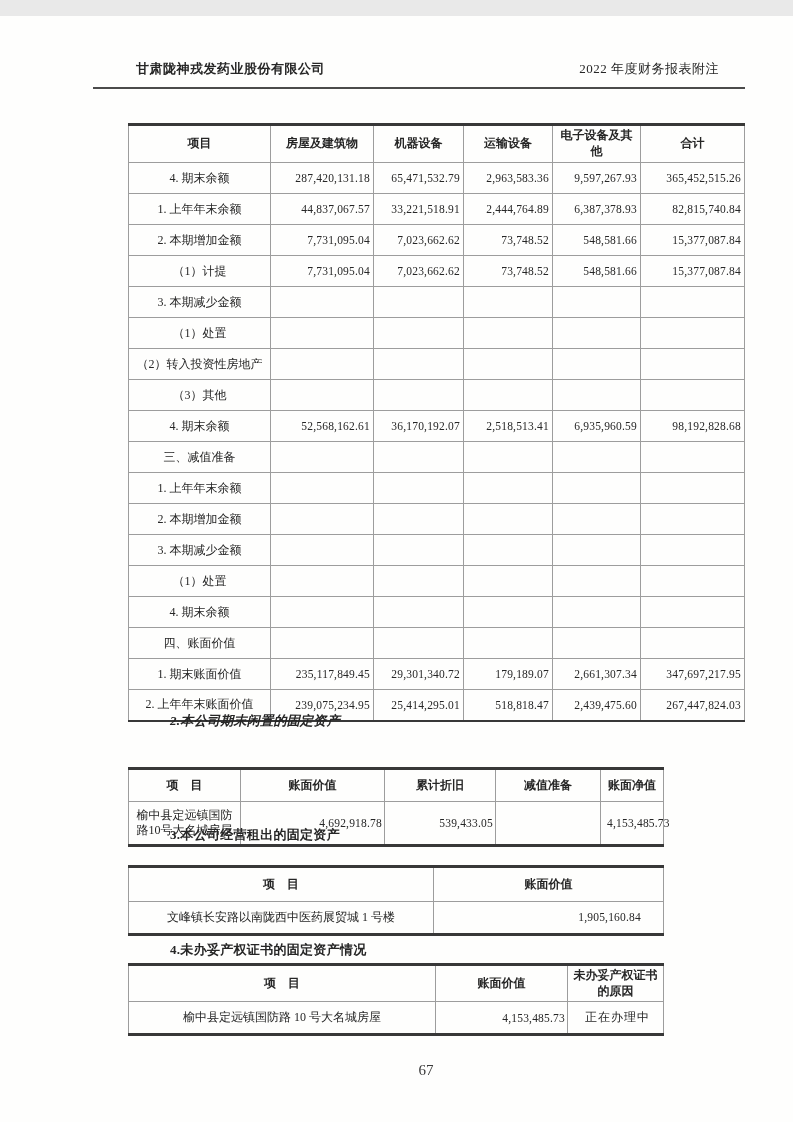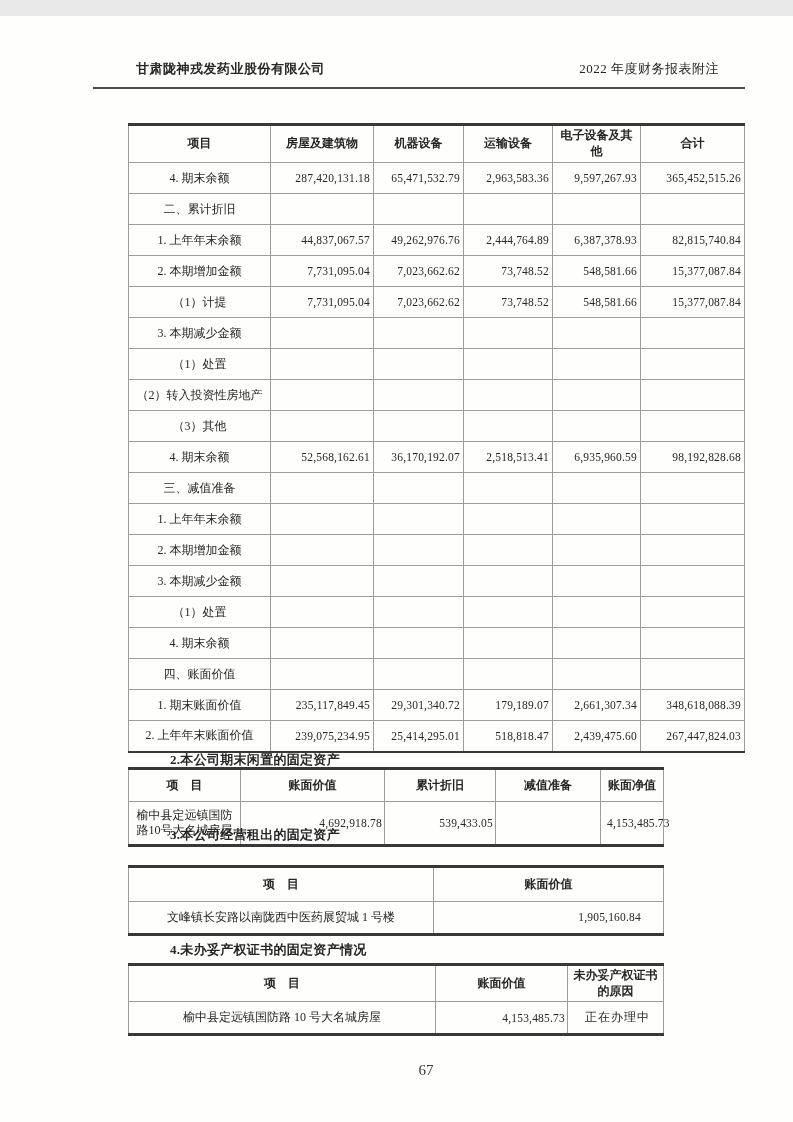--- a/index.html
+++ b/index.html
@@ -32,21 +32,21 @@
   .t1 { position: absolute; left: 128px; top: 107px; width: 617px;
         border: 1px solid #8f8f8f; border-top: 3px solid #383838; border-bottom: 2px solid #383838; }
   .t1 th, .t1 td { border: 1px solid #9d9d9d; }
   .t1 thead tr { height: 38px; }
   .t1 tbody tr { height: 31px; }
   .t1 th:nth-child(1){width:142px} .t1 th:nth-child(2){width:103px}
   .t1 th:nth-child(3){width:90px}  .t1 th:nth-child(4){width:89px}
   .t1 th:nth-child(5){width:88px}
   
   .sec { position: absolute; left: 170px; font-size: 13px; font-weight: bold; letter-spacing: .3px; }
-  .sec2 { top: 735px; } .sec3 { top: 810px; } .sec4 { top: 925px; }
+  .sec2 { top: 696px; font-style: italic; } .sec3 { top: 810px; } .sec4 { top: 925px; }
   
   .t2, .t3, .t4 {
     position: absolute; left: 128px; width: 536px;
     border: 1px solid #8f8f8f; border-top: 3px solid #383838; border-bottom: 3px solid #383838;
   }
   .t2 th, .t2 td, .t3 th, .t3 td, .t4 th, .t4 td { border: 1px solid #9d9d9d; }
   .t2 { top: 751px; } .t2 thead tr { height: 33px; } .t2 tbody tr { height: 44px; }
   .t2 th:nth-child(1){width:112px} .t2 th:nth-child(2){width:144px}
   .t2 th:nth-child(3){width:111px} .t2 th:nth-child(4){width:105px}
   .t2 td.lbl { padding: 2px 5px; font-size: 12px; }
@@ -86,31 +86,23 @@
       <tbody>
         <tr>
           <td class="lbl">4. 期末余额</td>
           <td class="val">287,420,131.18</td>
           <td class="val">65,471,532.79</td>
           <td class="val">2,963,583.36</td>
           <td class="val">9,597,267.93</td>
           <td class="val">365,452,515.26</td>
         </tr>
         <tr>
-          <td class="lbl">二、累计折旧</td>
-          <td class="val"></td>
-          <td class="val"></td>
-          <td class="val"></td>
-          <td class="val"></td>
-          <td class="val"></td>
-        </tr>
-        <tr>
           <td class="lbl">1. 上年年末余额</td>
           <td class="val">44,837,067.57</td>
-          <td class="val">49,262,976.76</td>
+          <td class="val">33,221,518.91</td>
           <td class="val">2,444,764.89</td>
           <td class="val">6,387,378.93</td>
           <td class="val">82,815,740.84</td>
         </tr>
         <tr>
           <td class="lbl">2. 本期增加金额</td>
           <td class="val">7,731,095.04</td>
           <td class="val">7,023,662.62</td>
           <td class="val">73,748.52</td>
           <td class="val">548,581.66</td>
@@ -219,21 +211,21 @@
           <td class="val"></td>
           <td class="val"></td>
           <td class="val"></td>
         </tr>
         <tr>
           <td class="lbl">1. 期末账面价值</td>
           <td class="val">235,117,849.45</td>
           <td class="val">29,301,340.72</td>
           <td class="val">179,189.07</td>
           <td class="val">2,661,307.34</td>
-          <td class="val">348,618,088.39</td>
+          <td class="val">347,697,217.95</td>
         </tr>
         <tr>
           <td class="lbl">2. 上年年末账面价值</td>
           <td class="val">239,075,234.95</td>
           <td class="val">25,414,295.01</td>
           <td class="val">518,818.47</td>
           <td class="val">2,439,475.60</td>
           <td class="val">267,447,824.03</td>
         </tr>
       </tbody>

